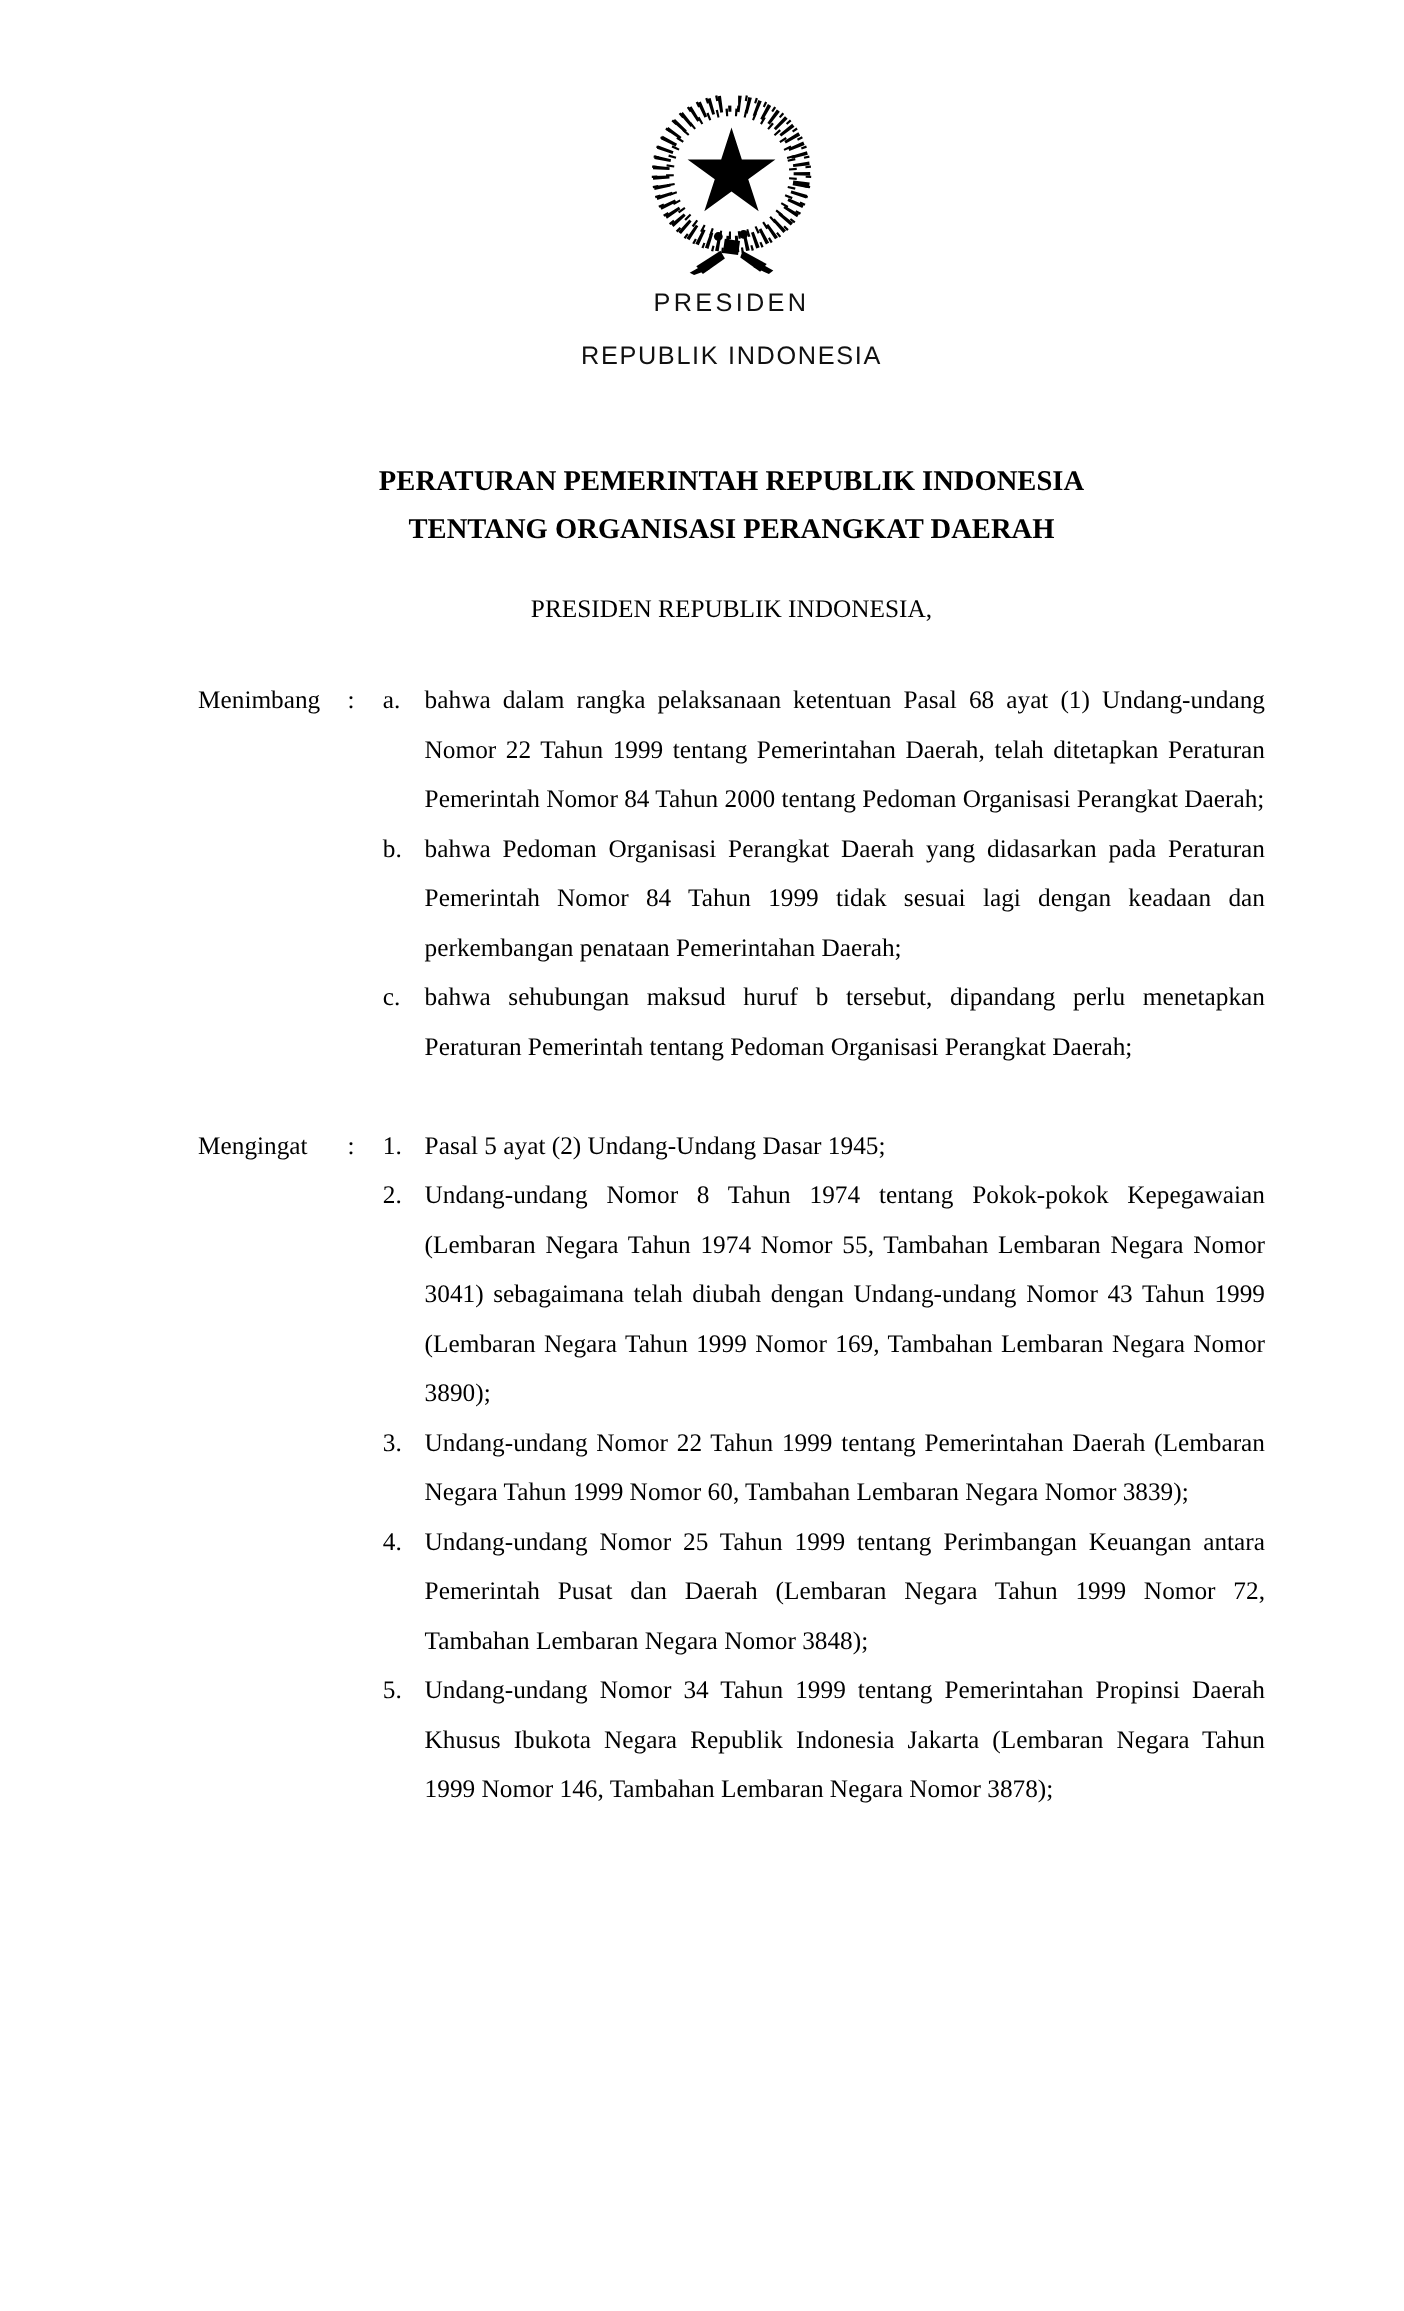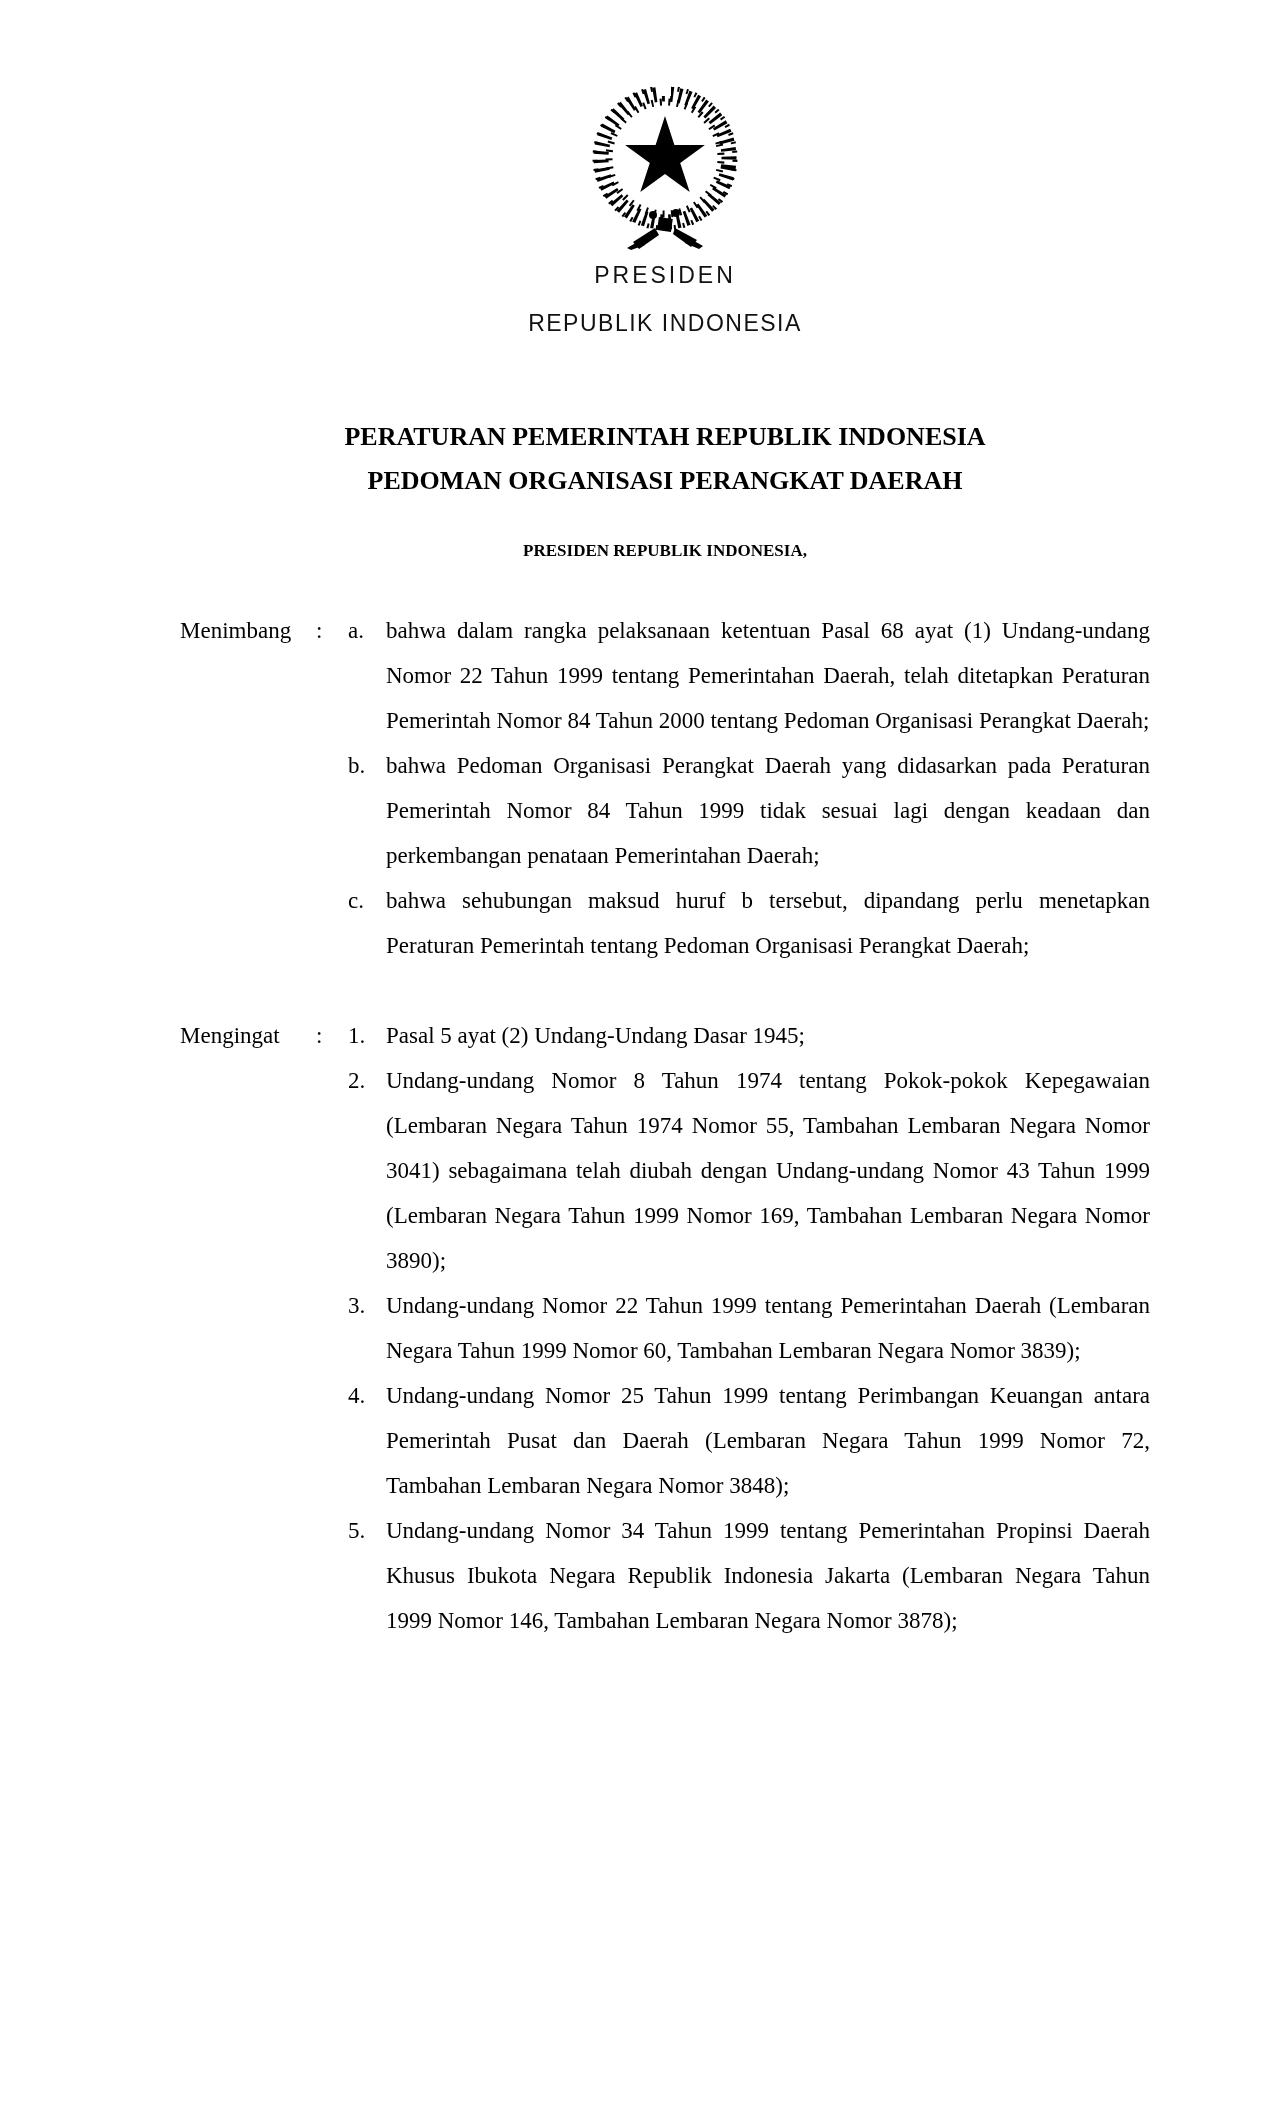--- a/index.html
+++ b/index.html
@@ -25,21 +25,21 @@
     font-family: "Liberation Sans", sans-serif;
     color: #111111;
   }
   .letterhead-line1 { margin-top: 12px; font-size: 23px; letter-spacing: 3px; }
   .letterhead-line2 { margin-top: 21px;  font-size: 23px; letter-spacing: 1.5px; }
 
   .title-block { margin-top: 78px; font-weight: bold; font-size: 26px; line-height: 44px; }
   .title-line { white-space: nowrap; }
   .nomor-line { word-spacing: 10px; }
 
-  .salutation { margin-top: 38px; font-weight: bold; font-size: 17px; }
+  .salutation { margin-top: 38px; font-weight: normal; font-size: 23px; }
 
   .body-block { margin-top: 47px; font-size: 23px; line-height: 45px; }
 
   .section { position: relative; }
   .section + .section { margin-top: 45px; }
   .section-label { position: absolute; left: 180px; top: 0; }
   .section-colon { position: absolute; left: 316px; top: 0; }
   .items { margin-left: 348px; width: 802px; }
   .item { display: flex; }
   .marker { flex: 0 0 38px; width: 38px; }
@@ -78,21 +78,21 @@
         <path d="M66,158 L52,166 L56,168 L70,163 Z" fill="#000"></path>
         <path d="M114,156 L128,164 L124,167 L110,161 Z" fill="#000"></path>
       </svg>
     </div>
     <div class="letterhead-line1">PRESIDEN</div>
     <div class="letterhead-line2">REPUBLIK INDONESIA</div>
   </div>
 
   <div class="centered title-block">
     <div class="title-line">PERATURAN PEMERINTAH REPUBLIK INDONESIA</div>
-    <div class="title-line">PEDOMAN ORGANISASI PERANGKAT DAERAH</div>
+    <div class="title-line">TENTANG ORGANISASI PERANGKAT DAERAH</div>
   </div>
 
   <div class="centered salutation">PRESIDEN REPUBLIK INDONESIA,</div>
 
   <div class="body-block">
 
     <div class="section">
       <div class="section-label">Menimbang</div>
       <div class="section-colon">:</div>
       <div class="items">

